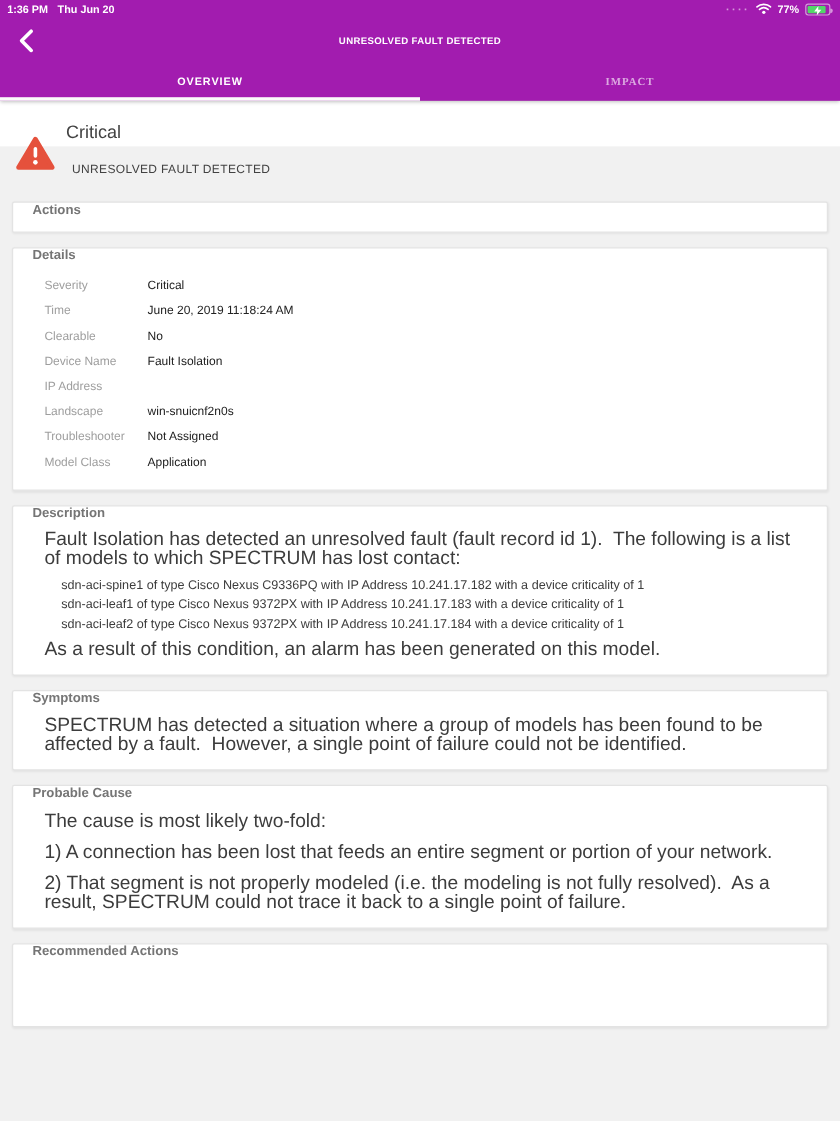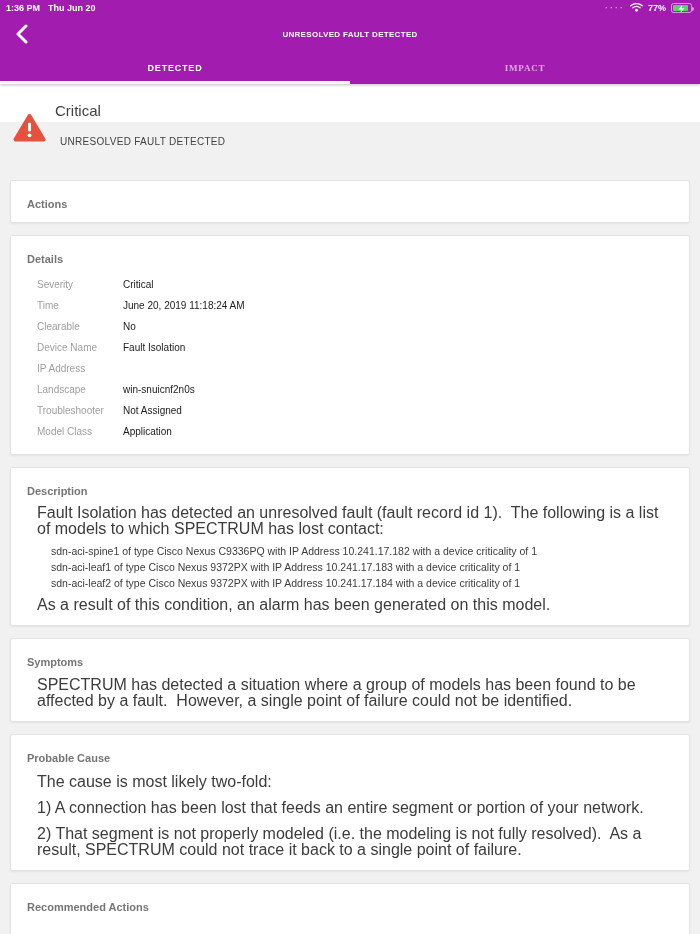--- a/index.html
+++ b/index.html
@@ -29,21 +29,21 @@
 
   
   .severity { position:relative; }
   .severity .row1 { background:#fff; height:38px; display:flex; align-items:flex-end; padding:0 0 3px 55px; }
   .severity .level { font-size:15px; color:#424242; }
   .severity .row2 { height:46px; padding:9px 0 0 60px; }
   .severity .subtitle { font-size:10px; color:#424242; letter-spacing:.3px; }
   .warn-icon { position:absolute; left:13px; top:29px; }
 
   
-  .card { background:#fff; border:1px solid #E3E3E3; border-radius:2px; margin:12px 10px 12px 10px; padding:17px 16px 12px 16px; box-shadow:0 1px 2px rgba(0,0,0,.06); }
+  .card { background:#fff; border:1px solid #E3E3E3; border-radius:2px; margin:0 10px 12px 10px; padding:0 16px 12px 16px; box-shadow:0 1px 2px rgba(0,0,0,.06); }
   .card h3 { font-size:11px; font-weight:bold; color:#757575; }
   .body-text { font-size:16px; line-height:16px; color:#3C3C3C; white-space:pre-wrap; padding-left:10px; }
 
   
   .actions-row { display:flex; margin-top:14px; padding-left:18px; padding-bottom:6px; }
   .action-btn { width:78px; display:flex; flex-direction:column; align-items:center; cursor:pointer; }
   .action-btn .ico { height:22px; display:flex; align-items:center; justify-content:center; }
   .action-btn .lbl { margin-top:6px; font-size:10px; color:#9E9E9E; }
 
   
@@ -98,21 +98,21 @@
     <span class="back-btn">
       <svg width="14" height="20" viewBox="0 0 14 20">
           <polyline points="11,2 3,10 11,18" fill="none" stroke="#fff" stroke-width="3" stroke-linecap="round" stroke-linejoin="round"></polyline>
         </svg>
     </span>
     <span class="nav-title">UNRESOLVED FAULT DETECTED</span>
   </div>
 
   <div class="tabbar">
     <div class="tab">
-      <span>DETECTED</span>
+      <span>OVERVIEW</span>
     </div>
     <div class="tab inactive">
       <span>IMPACT</span>
     </div>
     <div class="tab-indicator"></div>
   </div>
 </header>
 
 <main>
 

